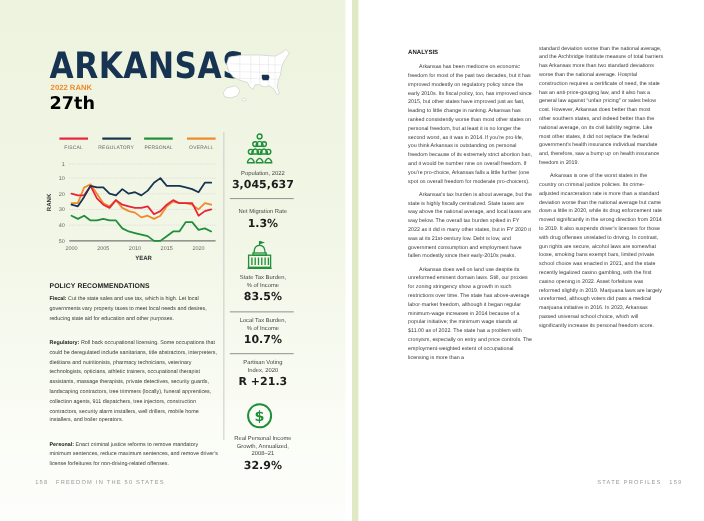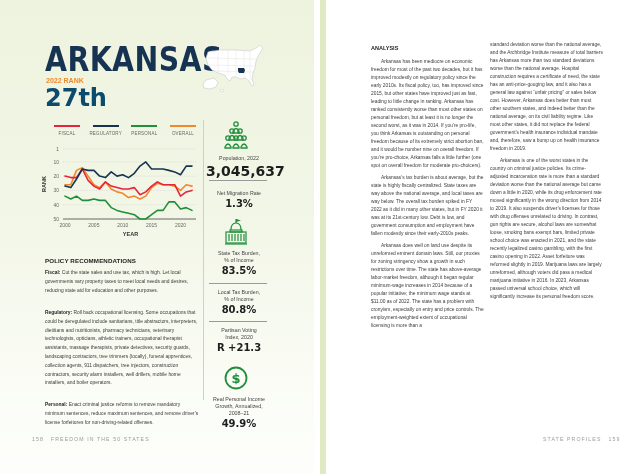--- a/index.html
+++ b/index.html
@@ -14,37 +14,37 @@
     position: absolute; left: 320px; top: 0; width: 6px; height: 474px; background: #dfe9c3;
   }
   .page-right { position: absolute; left: 326px; top: 0; width: 314px; height: 474px; background: #ffffff; }
 
   .state-title {
     position: absolute; left: 45px; top: 40px;
     font-family: "DejaVu Sans", sans-serif; font-weight: bold; font-size: 33px;
     color: #163451; letter-spacing: 0.5px; transform: scaleX(0.86); transform-origin: left top;
   }
   .rank-label { position: absolute; left: 46px; top: 77px; font-size: 7px; color: #ef8a2a; font-weight: bold; }
-  .rank-value { position: absolute; left: 45px; top: 84px; font-size: 24px; color: #0c4a6e; font-weight: bold; font-family: "DejaVu Sans", sans-serif; }
+  .rank-value { position: absolute; left: 45px; top: 84px; font-size: 16px; color: #000000; font-weight: bold; font-family: "DejaVu Sans", sans-serif; }
 
   .us-map { position: absolute; left: 200px; top: 42px; width: 72px; height: 56px; }
 
   .legend { position: absolute; left: 50px; top: 125px; width: 150px; display: flex; justify-content: space-between; }
   .legend-item { display: flex; flex-direction: column; align-items: center; width: 34px; }
   .legend-swatch { width: 26px; height: 2px; margin-bottom: 4px; }
   .legend-label { font-size: 4.5px; color: #666; letter-spacing: 0.2px; }
 
   .chart { position: absolute; left: 20px; top: 140px; width: 185px; height: 110px; }
 
   .vdivider { position: absolute; left: 203px; top: 120px; width: 1px; height: 280px; background: #cfcfcf; }
 
   .stat-block { position: absolute; left: 206px; width: 66px; text-align: center; }
   .stat-label { font-size: 5.3px; color: #444; line-height: 7px; }
   .stat-value { font-size: 10px; font-weight: bold; color: #1d1d1d; margin-top: 1px; font-family: "DejaVu Sans", sans-serif; }
-  .stat-value.big { font-size: 14px; text-align: right; }
+  .stat-value.big { font-size: 10px; }
   .stat-rule { position: absolute; left: 209px; width: 58px; height: 1px; background: #9a9a9a; }
   .stat-icon { position: absolute; left: 224px; }
 
   .policy-title { position: absolute; left: 45px; top: 257px; font-size: 6.2px; font-weight: bold; color: #1d1d1d; letter-spacing: 0.1px; }
   .policy-para { position: absolute; left: 45px; width: 155px; font-size: 4.9px; line-height: 8.8px; color: #3a3a3a; }
   .policy-para b { color: #1d1d1d; }
 
   .footer-left { position: absolute; left: 32px; top: 436px; font-size: 5.2px; color: #9a9a9a; letter-spacing: 1.1px; }
   .footer-left .pg { margin-right: 7px; }
   .footer-right { position: absolute; left: 543px; top: 436px; font-size: 5.2px; color: #9a9a9a; letter-spacing: 1.1px; }
@@ -162,38 +162,38 @@
 </svg>
 <div class="stat-block" style="top:250px">
   <div class="stat-label" style="white-space:pre-line">State Tax Burden,
 % of Income</div>
   <div class="stat-value">83.5%</div>
 </div>
 <div class="stat-rule" style="top:283px"></div>
 <div class="stat-block" style="top:289px">
   <div class="stat-label" style="white-space:pre-line">Local Tax Burden,
 % of Income</div>
-  <div class="stat-value">80.8%</div>
+  <div class="stat-value">10.7%</div>
 </div>
 <div class="stat-rule" style="top:321px"></div>
 <div class="stat-block" style="top:327px">
   <div class="stat-label" style="white-space:pre-line">Partisan Voting
 Index, 2020</div>
   <div class="stat-value">R +21.3</div>
 </div>
 
 <svg class="stat-icon" style="top:366px" width="24" height="24" viewBox="0 0 24 24">
   <circle cx="12" cy="12" r="10.5" fill="none" stroke="#1f8f3a" stroke-width="1.8"></circle>
   <text x="12" y="16.5" text-anchor="middle" font-size="13" font-weight="bold" fill="#1f8f3a" font-family="DejaVu Sans, sans-serif">$</text>
 </svg>
 <div class="stat-block" style="top:396px">
   <div class="stat-label" style="white-space:pre-line">Real Personal Income
 Growth, Annualized,
 2008–21</div>
-  <div class="stat-value">49.9%</div>
+  <div class="stat-value">32.9%</div>
 </div>
 
 <div class="policy-title">POLICY RECOMMENDATIONS</div>
 <div class="policy-para" style="top:269px"><b>Fiscal:</b><span> Cut the state sales and use tax, which is high. Let local governments vary property taxes to meet local needs and desires, reducing state aid for education and other purposes.</span></div>
 <div class="policy-para" style="top:309px"><b>Regulatory:</b><span> Roll back occupational licensing. Some occupations that could be deregulated include sanitarians, title abstractors, interpreters, dietitians and nutritionists, pharmacy technicians, veterinary technologists, opticians, athletic trainers, occupational therapist assistants, massage therapists, private detectives, security guards, landscaping contractors, tree trimmers (locally), funeral apprentices, collection agents, 911 dispatchers, tree injectors, construction contractors, security alarm installers, well drillers, mobile home installers, and boiler operators.</span></div>
 <div class="policy-para" style="top:401px"><b>Personal:</b><span> Enact criminal justice reforms to remove mandatory minimum sentences, reduce maximum sentences, and remove driver’s license forfeitures for non-driving-related offenses.</span></div>
 
 <div class="footer-left"><span class="pg">158</span><span>FREEDOM IN THE 50 STATES</span></div>
 
 <div class="analysis-title">ANALYSIS</div>

